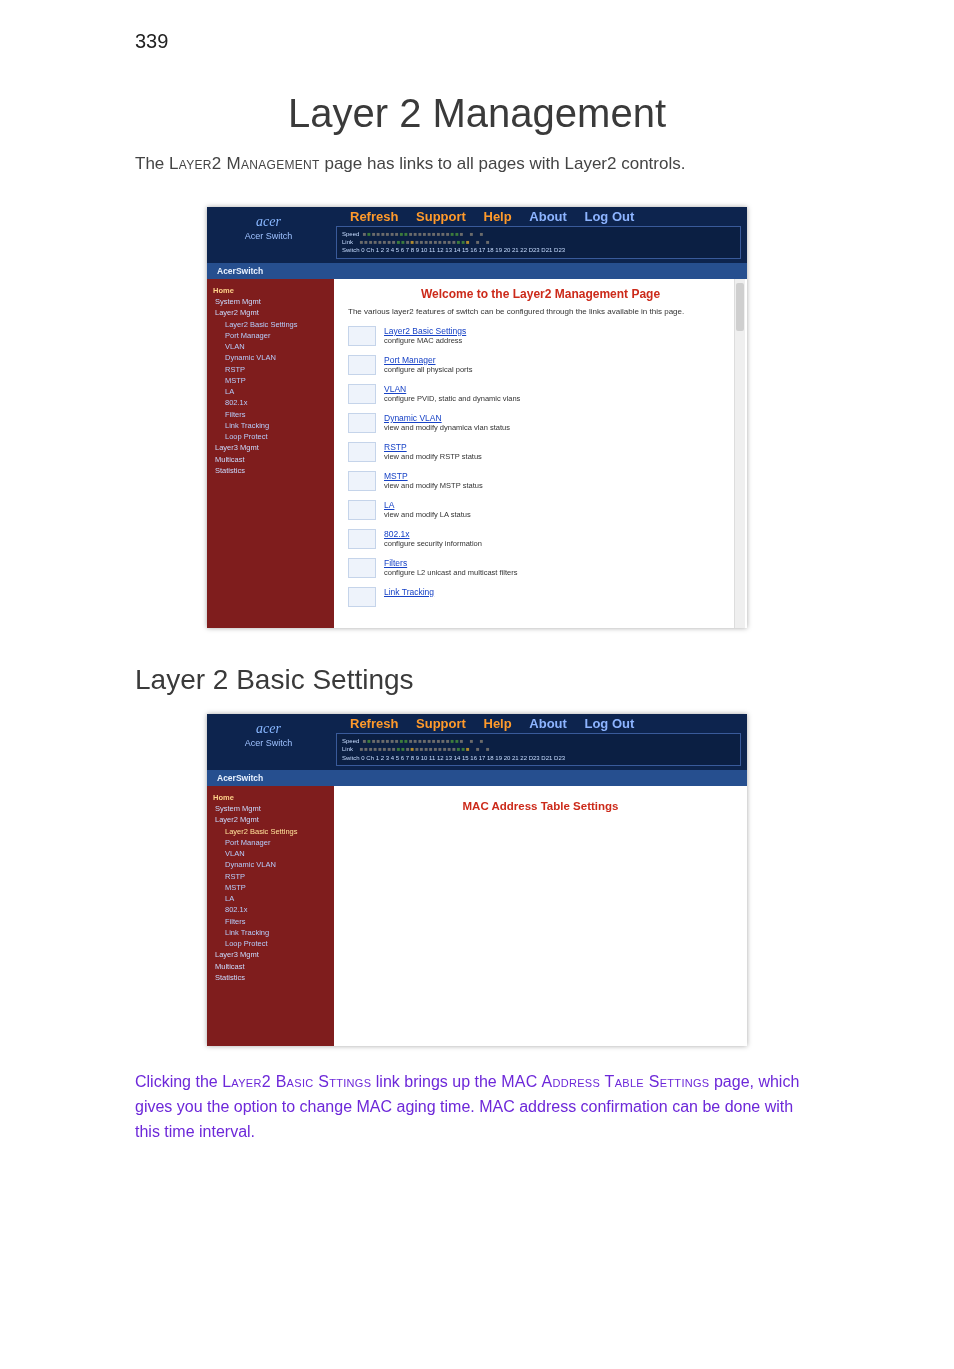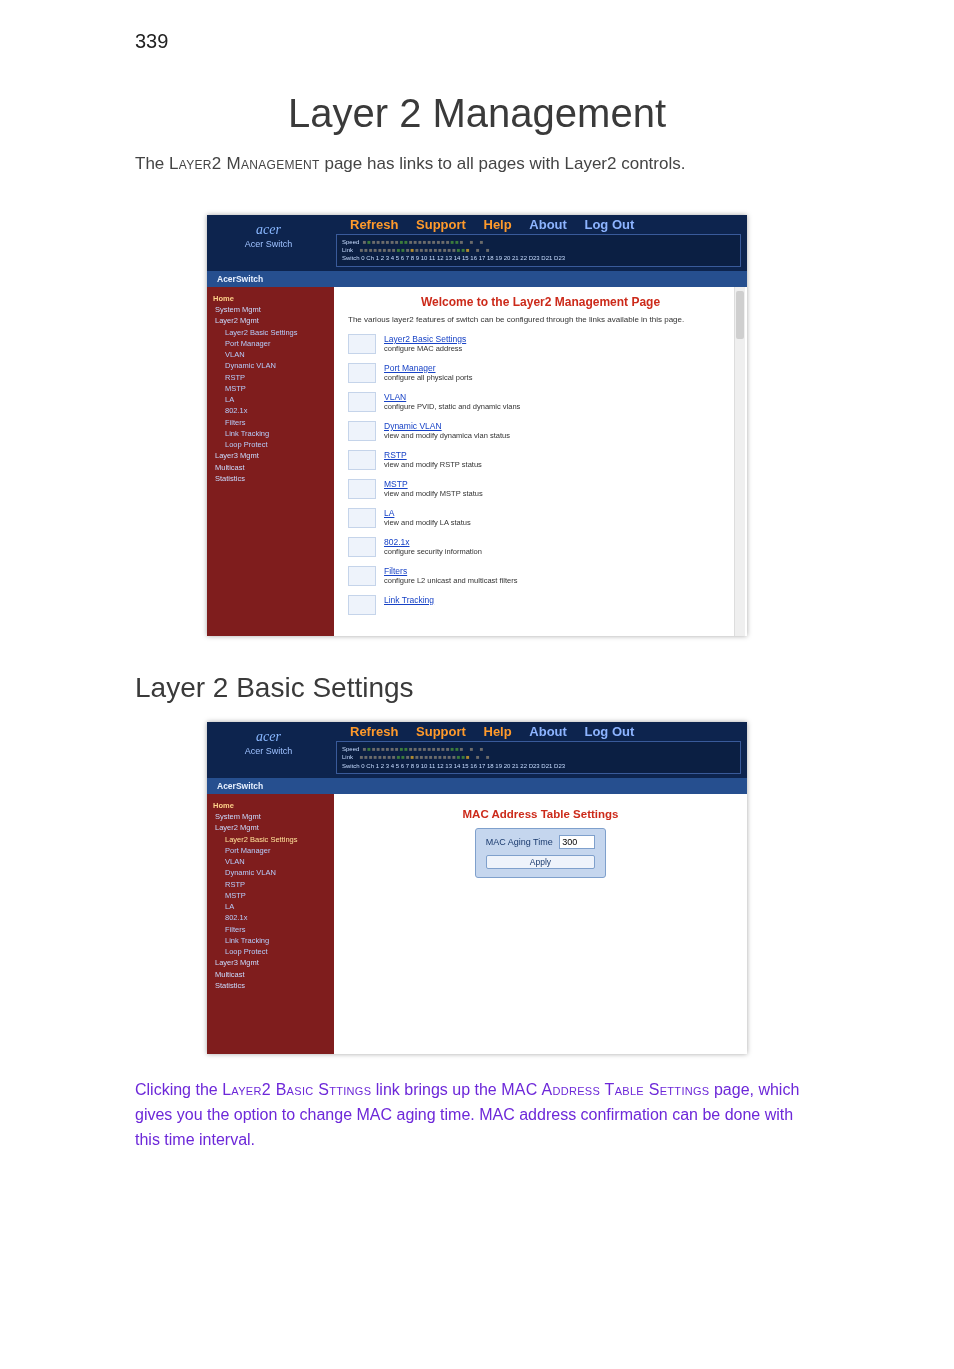--- a/index.html
+++ b/index.html
@@ -30,21 +30,21 @@
   h2 {
     font-size: 28px;
     font-weight: 400;
     color: #3a3a3a;
     margin: 36px 0 18px 0;
   }
   .lead {
     font-size: 17px;
     line-height: 1.45;
     color: #444;
-    margin: 0 0 38px 0;
+    margin: 0 0 30px 0;
   }
   .smallcaps {
     font-variant: small-caps;
     letter-spacing: 0.3px;
   }
   .body-text {
     font-size: 16px;
     line-height: 1.55;
     color: #6d28d9;
     margin-top: 24px;
@@ -329,25 +329,20 @@
             <div class="n2">Filters</div>
             <div class="n2">Link Tracking</div>
             <div class="n2">Loop Protect</div>
             <div class="n1">Layer3 Mgmt</div>
             <div class="n1">Multicast</div>
             <div class="n1">Statistics</div>
           </div>
         <div class="content">
           <div class="mac-panel">
             <div class="mac-title">MAC Address Table Settings</div>
-            <div class="mac-box">
-              <span>MAC Aging Time</span>
-              <input type="text" value="300" style="">
-              <span class="btn">Apply</span>
-            </div>
           </div>
         </div>
       </div>
     </div>
   </div>
 
   <p class="body-text">
     <span>Clicking the </span><span class="smallcaps">Layer2 Basic Sttings</span><span> link brings up the </span><span class="smallcaps">MAC Address Table Settings</span><span> page, which gives you the option to change MAC aging time. MAC address confirmation can be done with this time interval.</span>
   </p>
 

